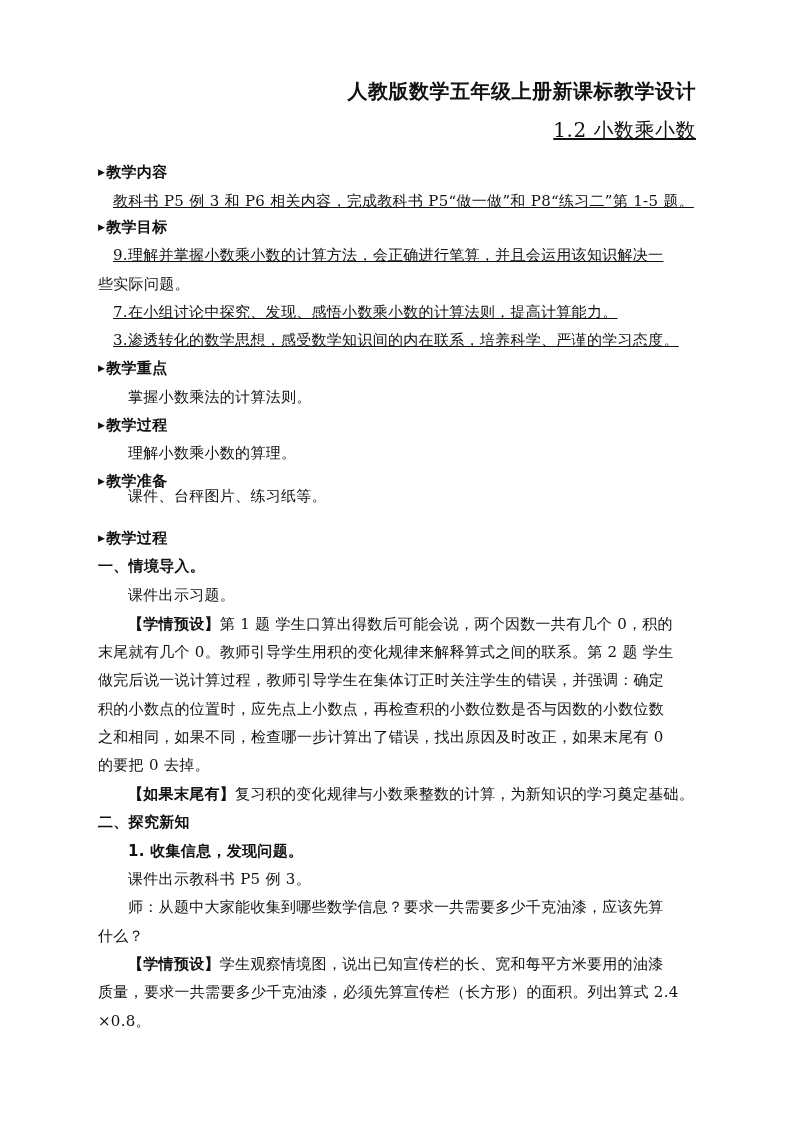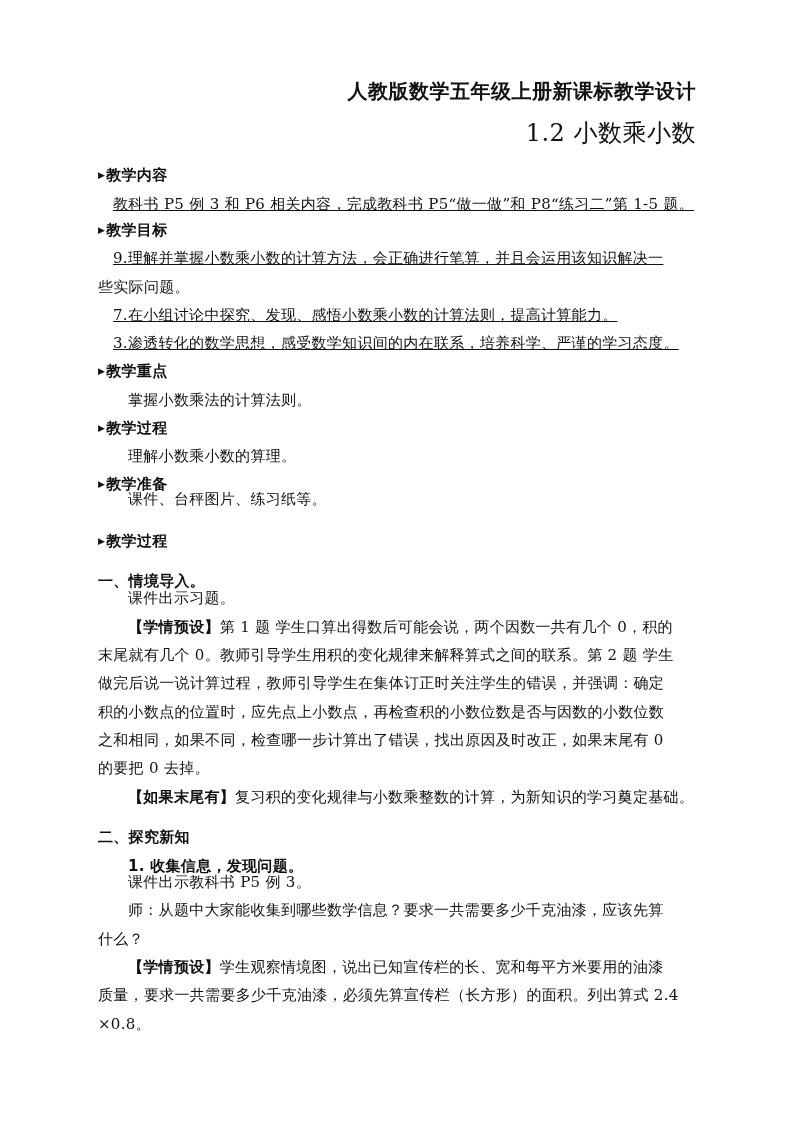--- a/index.html
+++ b/index.html
@@ -7,31 +7,31 @@
     width: 794px; height: 1123px; position: relative; overflow: hidden;
     font-family: "DejaVu Serif", "Liberation Serif", serif;
     color: #111111;
   }
   .page { position: absolute; left: 98px; top: 0; width: 598px; }
   .title {
     position: absolute; left: 0; width: 598px; text-align: right;
     font-size: 20px; font-weight: bold; letter-spacing: 0.5px;
   }
   .t1 { top: 78px; }
-  .t2 { top: 117px; font-weight: normal; font-size: 24px; }
+  .t2 { top: 117px; font-weight: normal; font-size: 20px; text-decoration: underline; }
   .line {
     position: absolute; left: 0; width: 598px;
-    font-size: 15px; line-height: 24px; white-space: nowrap;
+    font-size: 15px; line-height: 18px; white-space: nowrap;
     letter-spacing: 0.3px;
   }
   .h { font-weight: bold; font-family: "DejaVu Sans", "Liberation Sans", sans-serif; font-size: 15px; }
   .h .mark { font-size: 9px; vertical-align: 2px; margin-right: 1px; }
   .ind1 { padding-left: 15px; text-decoration: underline; }
   .ind2 { padding-left: 30px; }
-  .b { font-weight: bold; font-family: "DejaVu Sans", "Liberation Sans", sans-serif; margin-top: 12px; }
+  .b { font-weight: bold; font-family: "DejaVu Sans", "Liberation Sans", sans-serif; }
 </style>
 </head>
 <body>
 
 <div class="page">
 
   <div class="title t1">人教版数学五年级上册新课标教学设计</div>
   <div class="title t2">1.2  小数乘小数</div>
 
   <div class="line h" style="top:163px">

